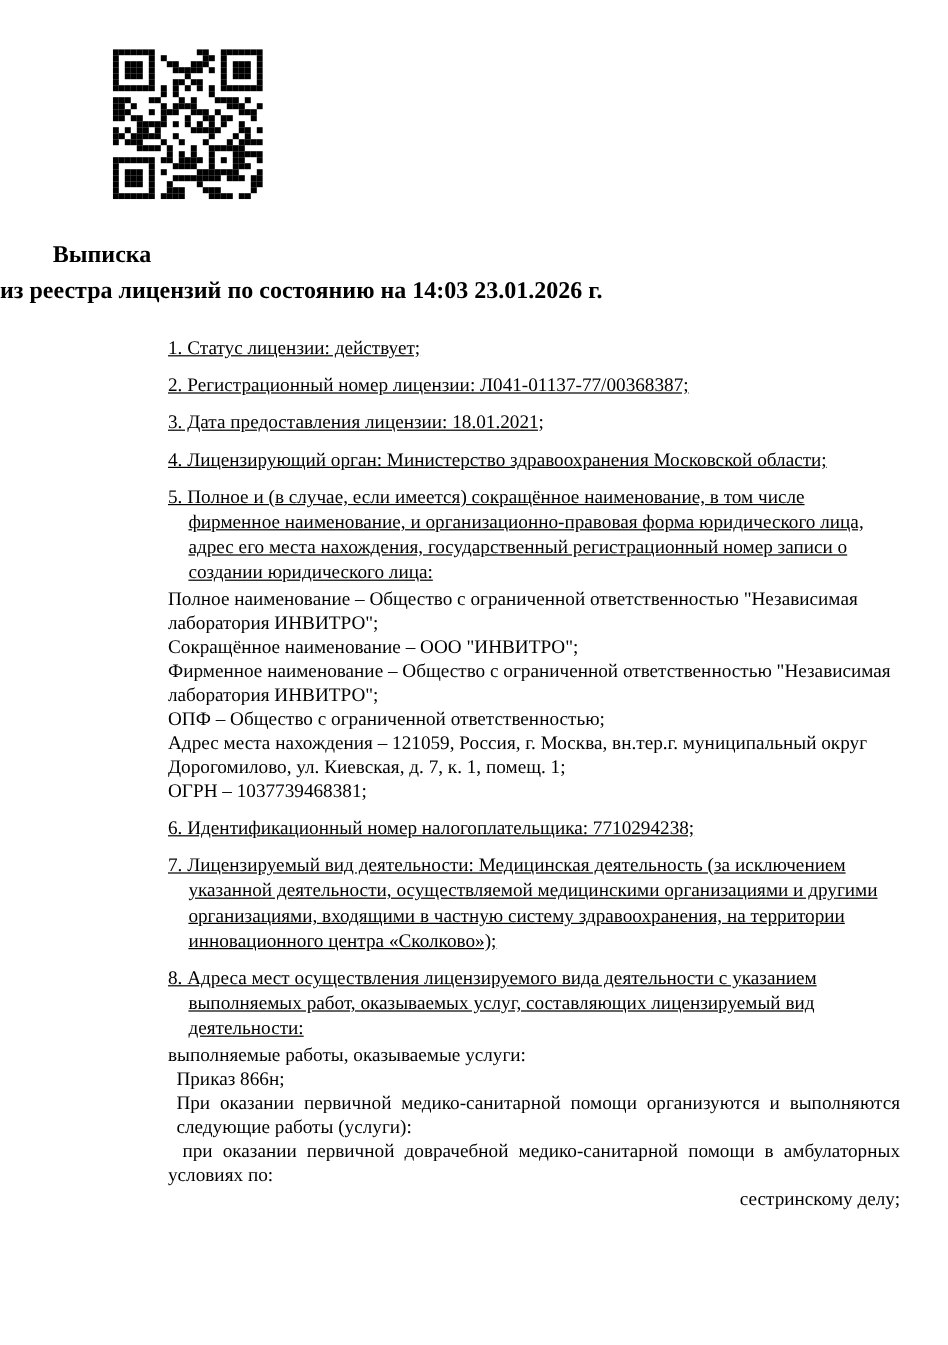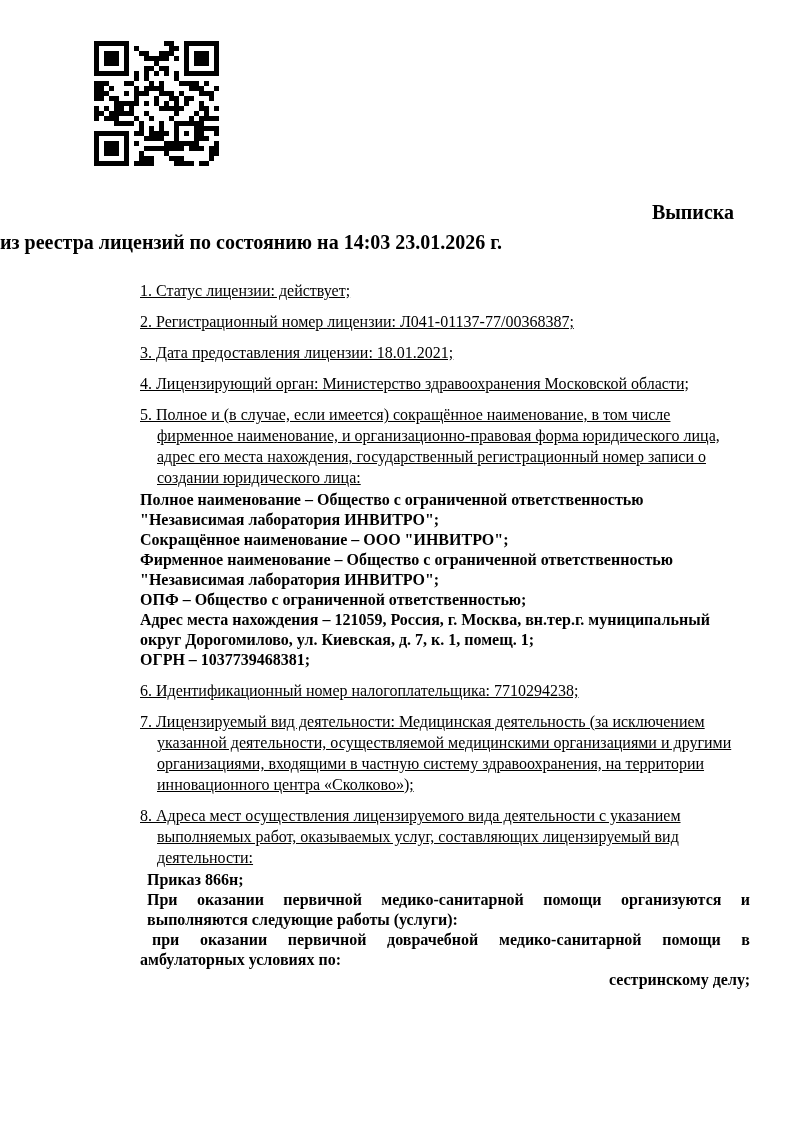--- a/index.html
+++ b/index.html
@@ -14,25 +14,26 @@
   }
   .qr {
     position: absolute;
     left: 94px;
     top: 41px;
     width: 125px;
     height: 125px;
   }
   .title-block { padding-top: 200px; }
   .doc-title {
-    text-align: right;
+    text-align: left;
     font-weight: bold;
     font-size: 20px;
     line-height: 24px;
     margin-right: 56px; 
+    padding-left: 44px;
   }
   .doc-subtitle {
     font-weight: bold;
     font-size: 20px;
     line-height: 24px;
     margin-top: 6px;
   }
   .content {
     margin: 0 40px 0 140px;
     width: 610px;
@@ -44,21 +45,20 @@
     line-height: 21px;
     text-decoration: underline;
   }
   .hang {
     padding-left: 17px;
     text-indent: -17px;
   }
   .block {
     margin-top: 2px;
     line-height: 20px;
-    font-weight: bold;
   }
   .ind1 { padding-left: 7px; }
   .ind3 { padding-left: 23px; text-align: right; }
   .just { text-align: justify; text-align-last: left; }
   .firstline-ind { text-indent: 12px; }
 </style>
 </head>
 <body>
 
 <div class="page">
@@ -392,20 +392,21 @@
       <div>ОПФ – Общество с ограниченной ответственностью;</div>
       <div>Адрес места нахождения – 121059, Россия, г. Москва, вн.тер.г. муниципальный округ Дорогомилово, ул. Киевская, д. 7, к. 1, помещ. 1;</div>
       <div>ОГРН – 1037739468381;</div>
     </div>
 
     <p class="item">6. Идентификационный номер налогоплательщика: 7710294238;</p>
     <p class="item hang">7. Лицензируемый вид деятельности: Медицинская деятельность (за исключением указанной деятельности, осуществляемой медицинскими организациями и другими организациями, входящими в частную систему здравоохранения, на территории инновационного центра «Сколково»);</p>
     <p class="item hang">8. Адреса мест осуществления лицензируемого вида деятельности с указанием выполняемых работ, оказываемых услуг, составляющих лицензируемый вид деятельности:</p>
 
     <div class="block">
+      <div>выполняемые работы, оказываемые услуги:</div>
       <div class="ind1">Приказ 866н;</div>
       <div class="just ind1">При оказании первичной медико-санитарной помощи организуются и выполняются следующие работы (услуги):</div>
       <div class="just firstline-ind">при оказании первичной доврачебной медико-санитарной помощи в амбулаторных условиях по:</div>
       <div class="ind3">сестринскому делу;</div>
     </div>
   </div>
 
 </div>
 
 </body></html>

